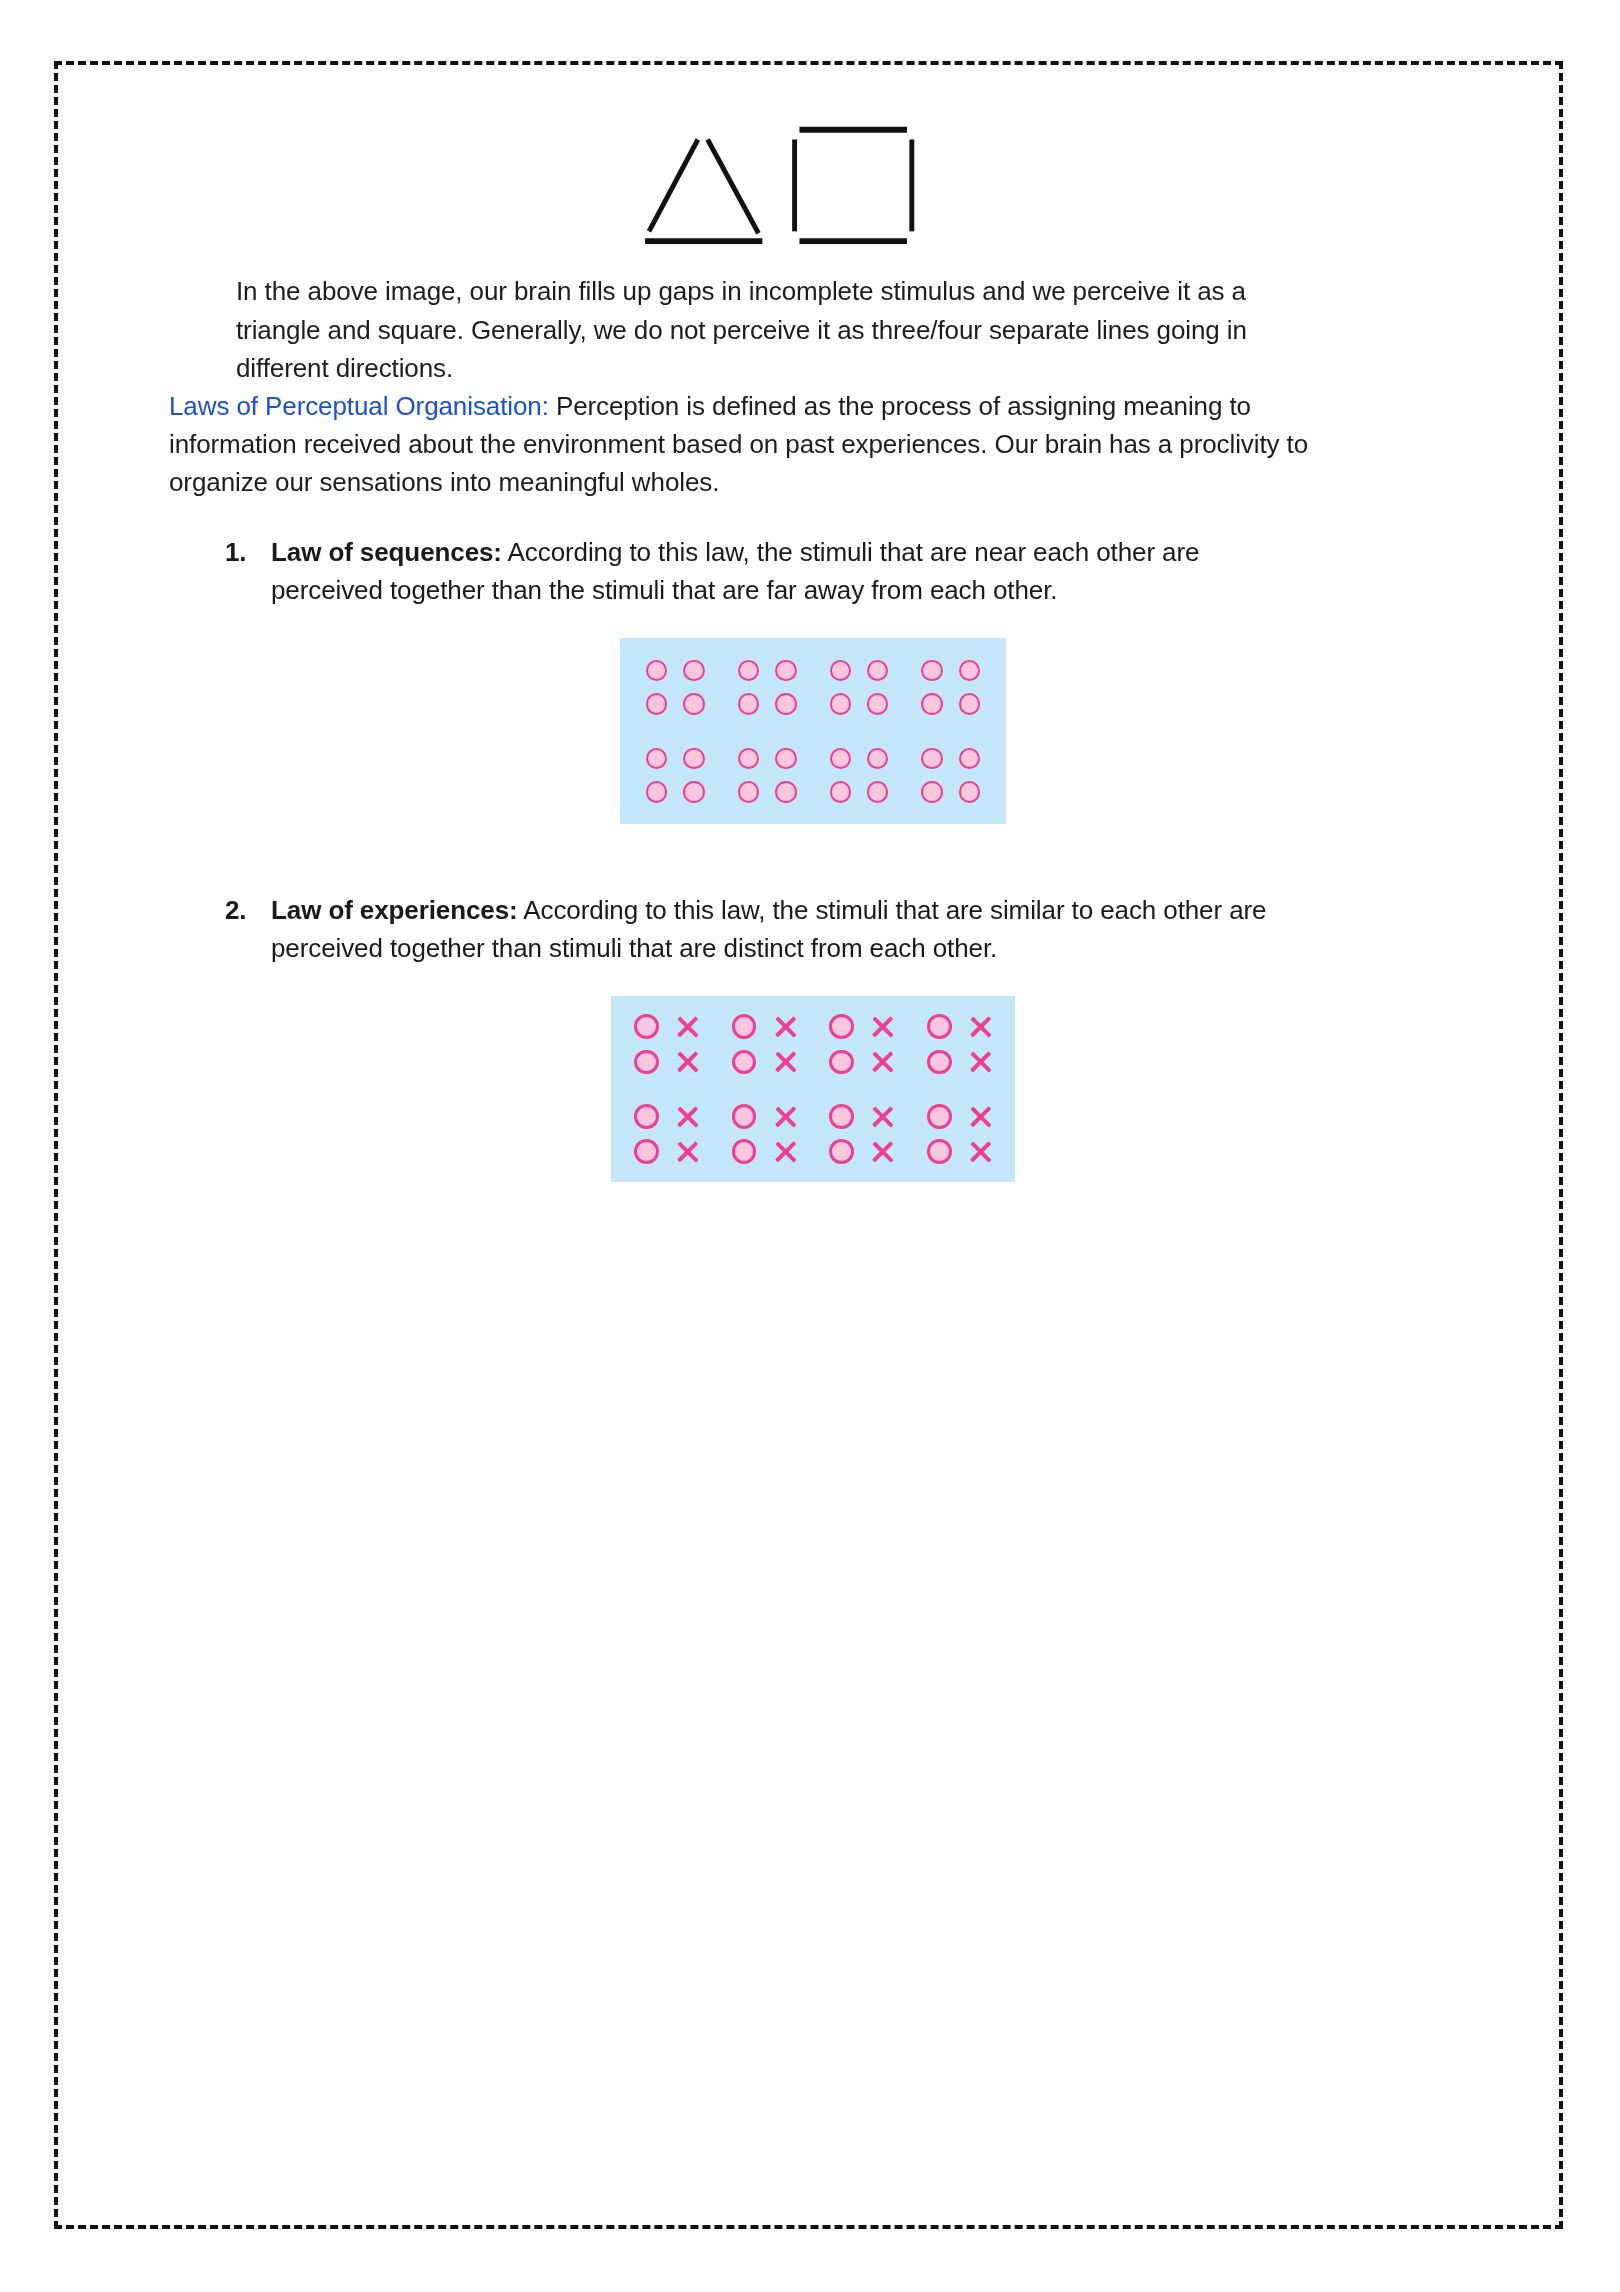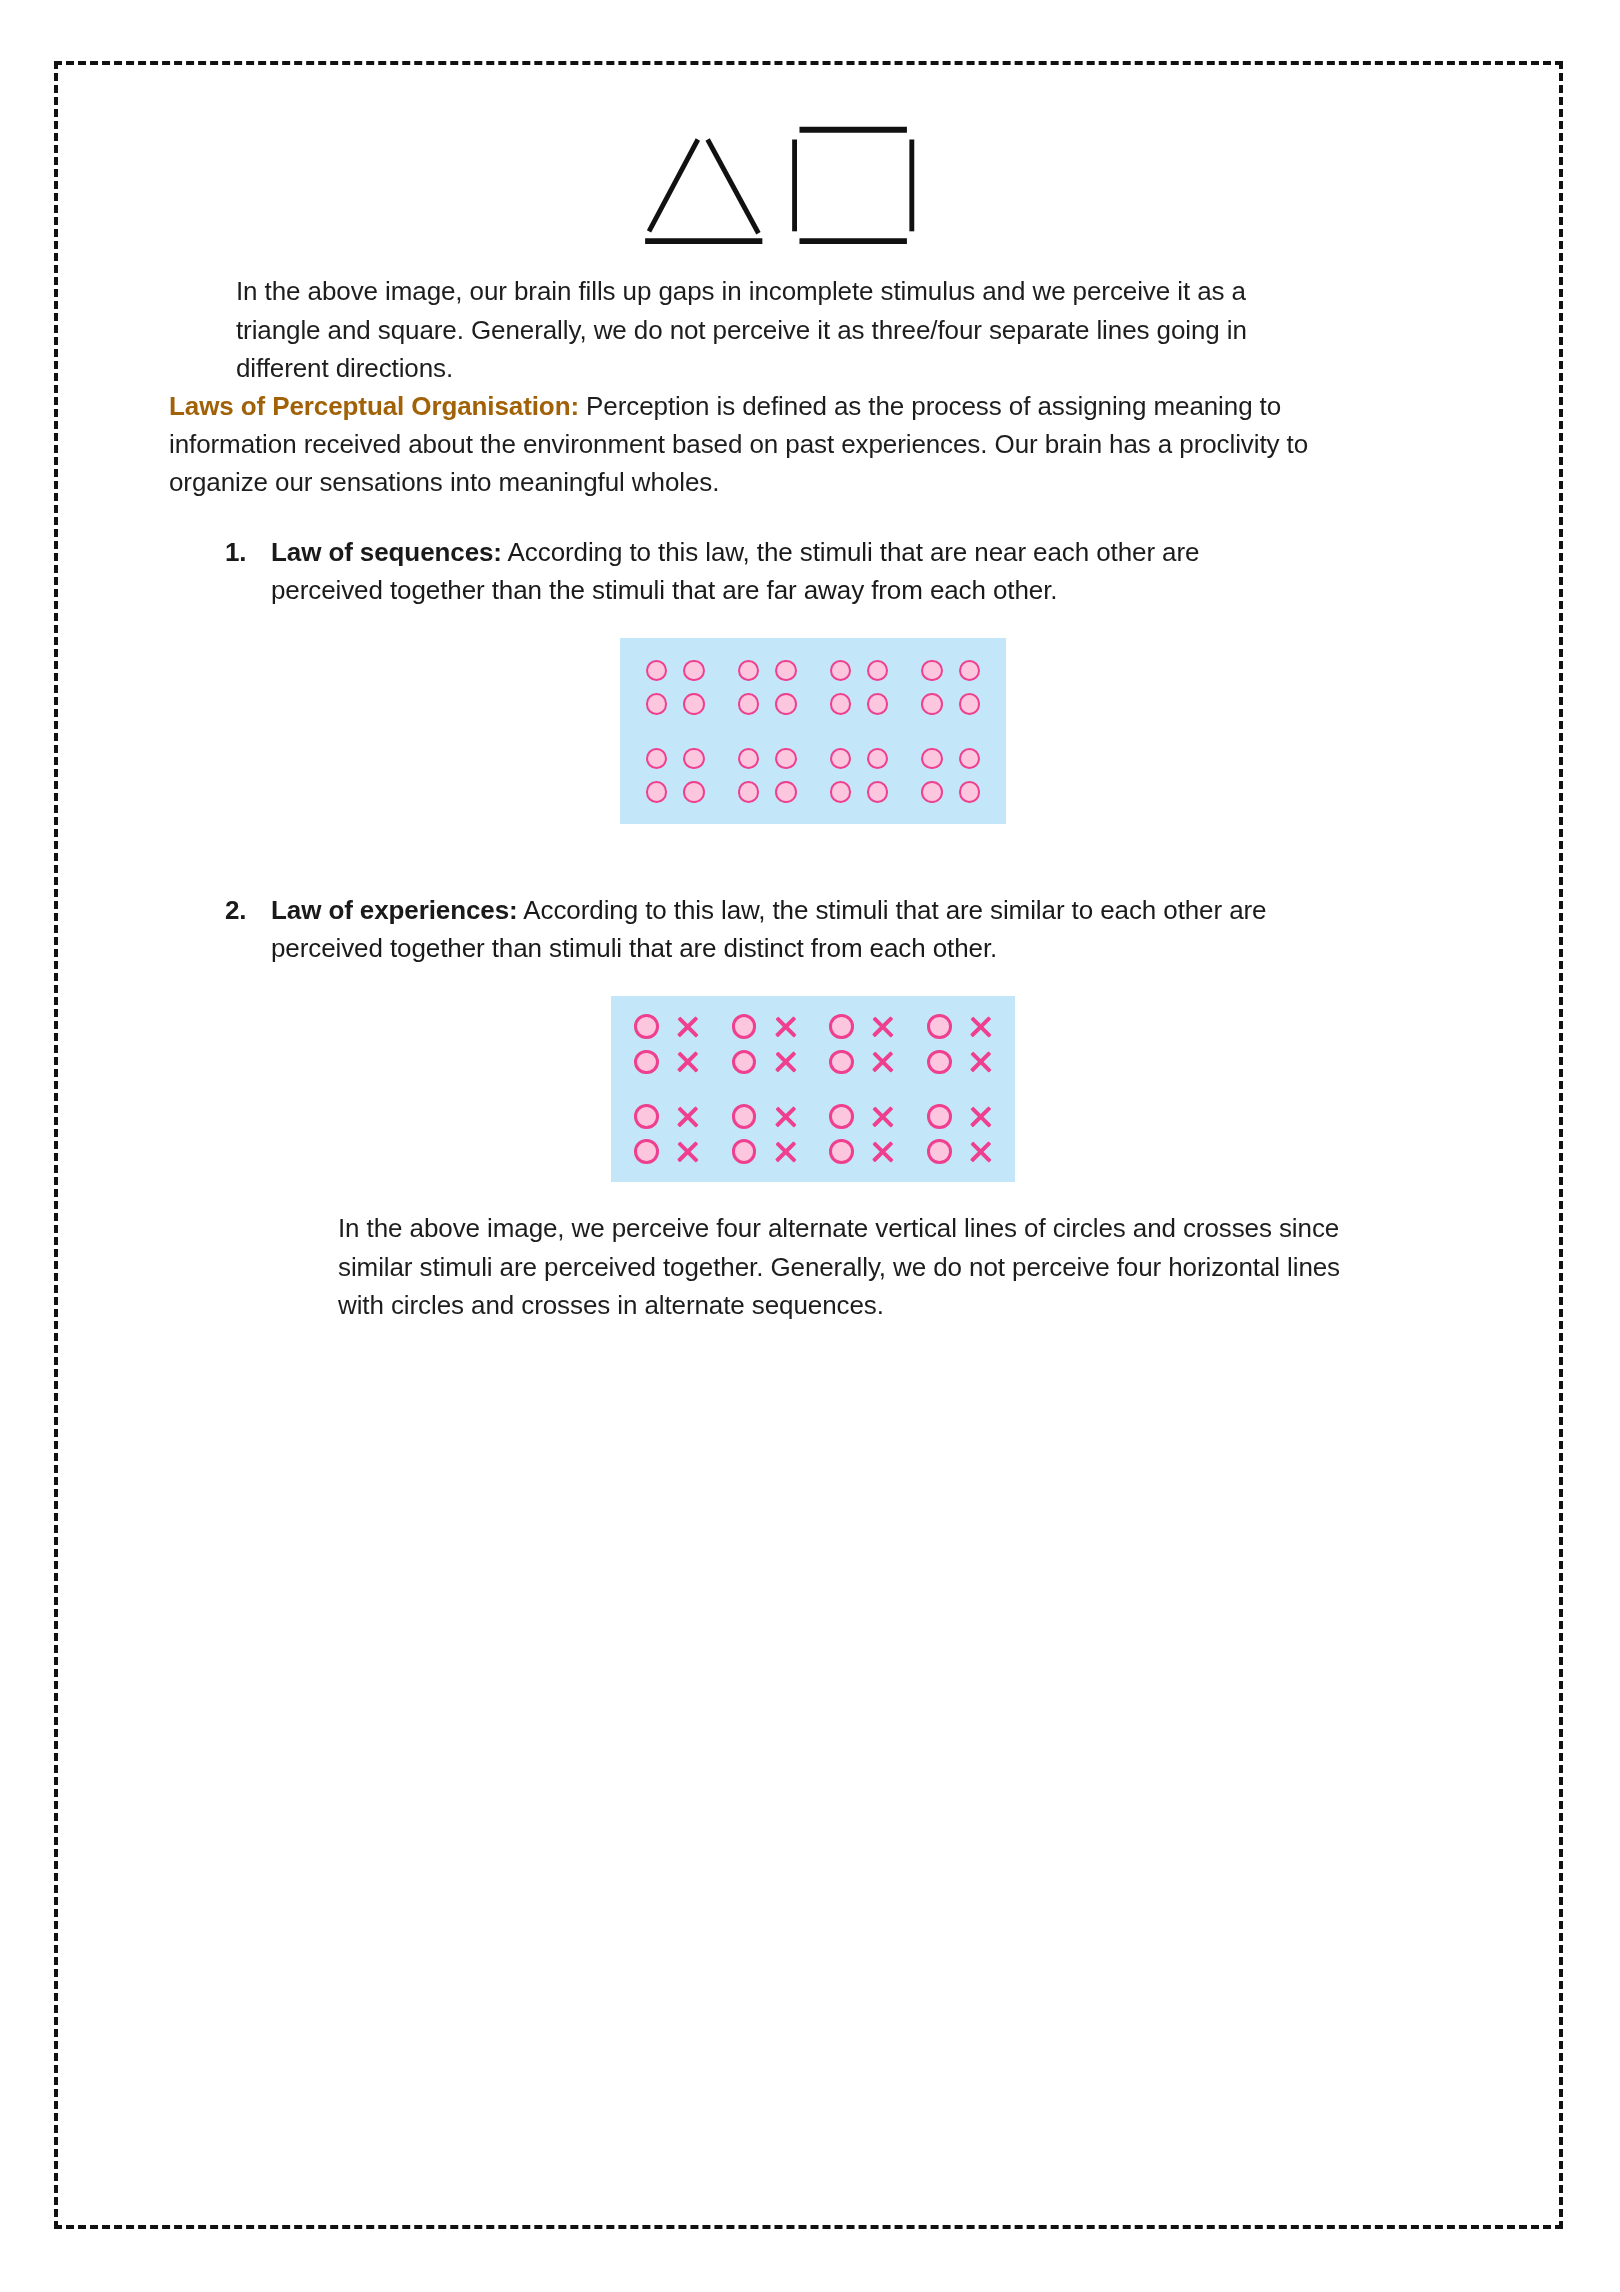--- a/index.html
+++ b/index.html
@@ -65,21 +65,21 @@
   }
 
   .solution-heading {
     font-size: 25.5px;
     font-weight: bold;
     color: #c4143c;
     margin: 43px 0 25.5px 0;
     letter-spacing: -0.1px;
   }
 
-  .lead-bold { font-weight: bold; color: #a16207; }
+  .lead-bold { font-weight: normal; color: #1d4ed8; }
 
   
   ol.laws {
     margin: 31px 0 0 0;
     padding: 0 0 0 102px;
     list-style: none;
     counter-reset: lawnum;
   }
   ol.laws > li {
     position: relative;
@@ -374,18 +374,17 @@
               <span class="sim-pair">
                   <span class="sim-circle"></span>
                   <span class="sim-cross"></span>
                 </span>
             </div>
           </div>
         </div>
       </div>
     </div>
 
-    <p class="para para-indent">In the above image, we perceive four alternate vertical lines of circles and crosses since similar stimuli are perceived together. Generally, we do not perceive four horizontal lines with circles and crosses in alternate sequences.</p>
 
   </ol>
 
 </div>
 
 
 </body></html>

